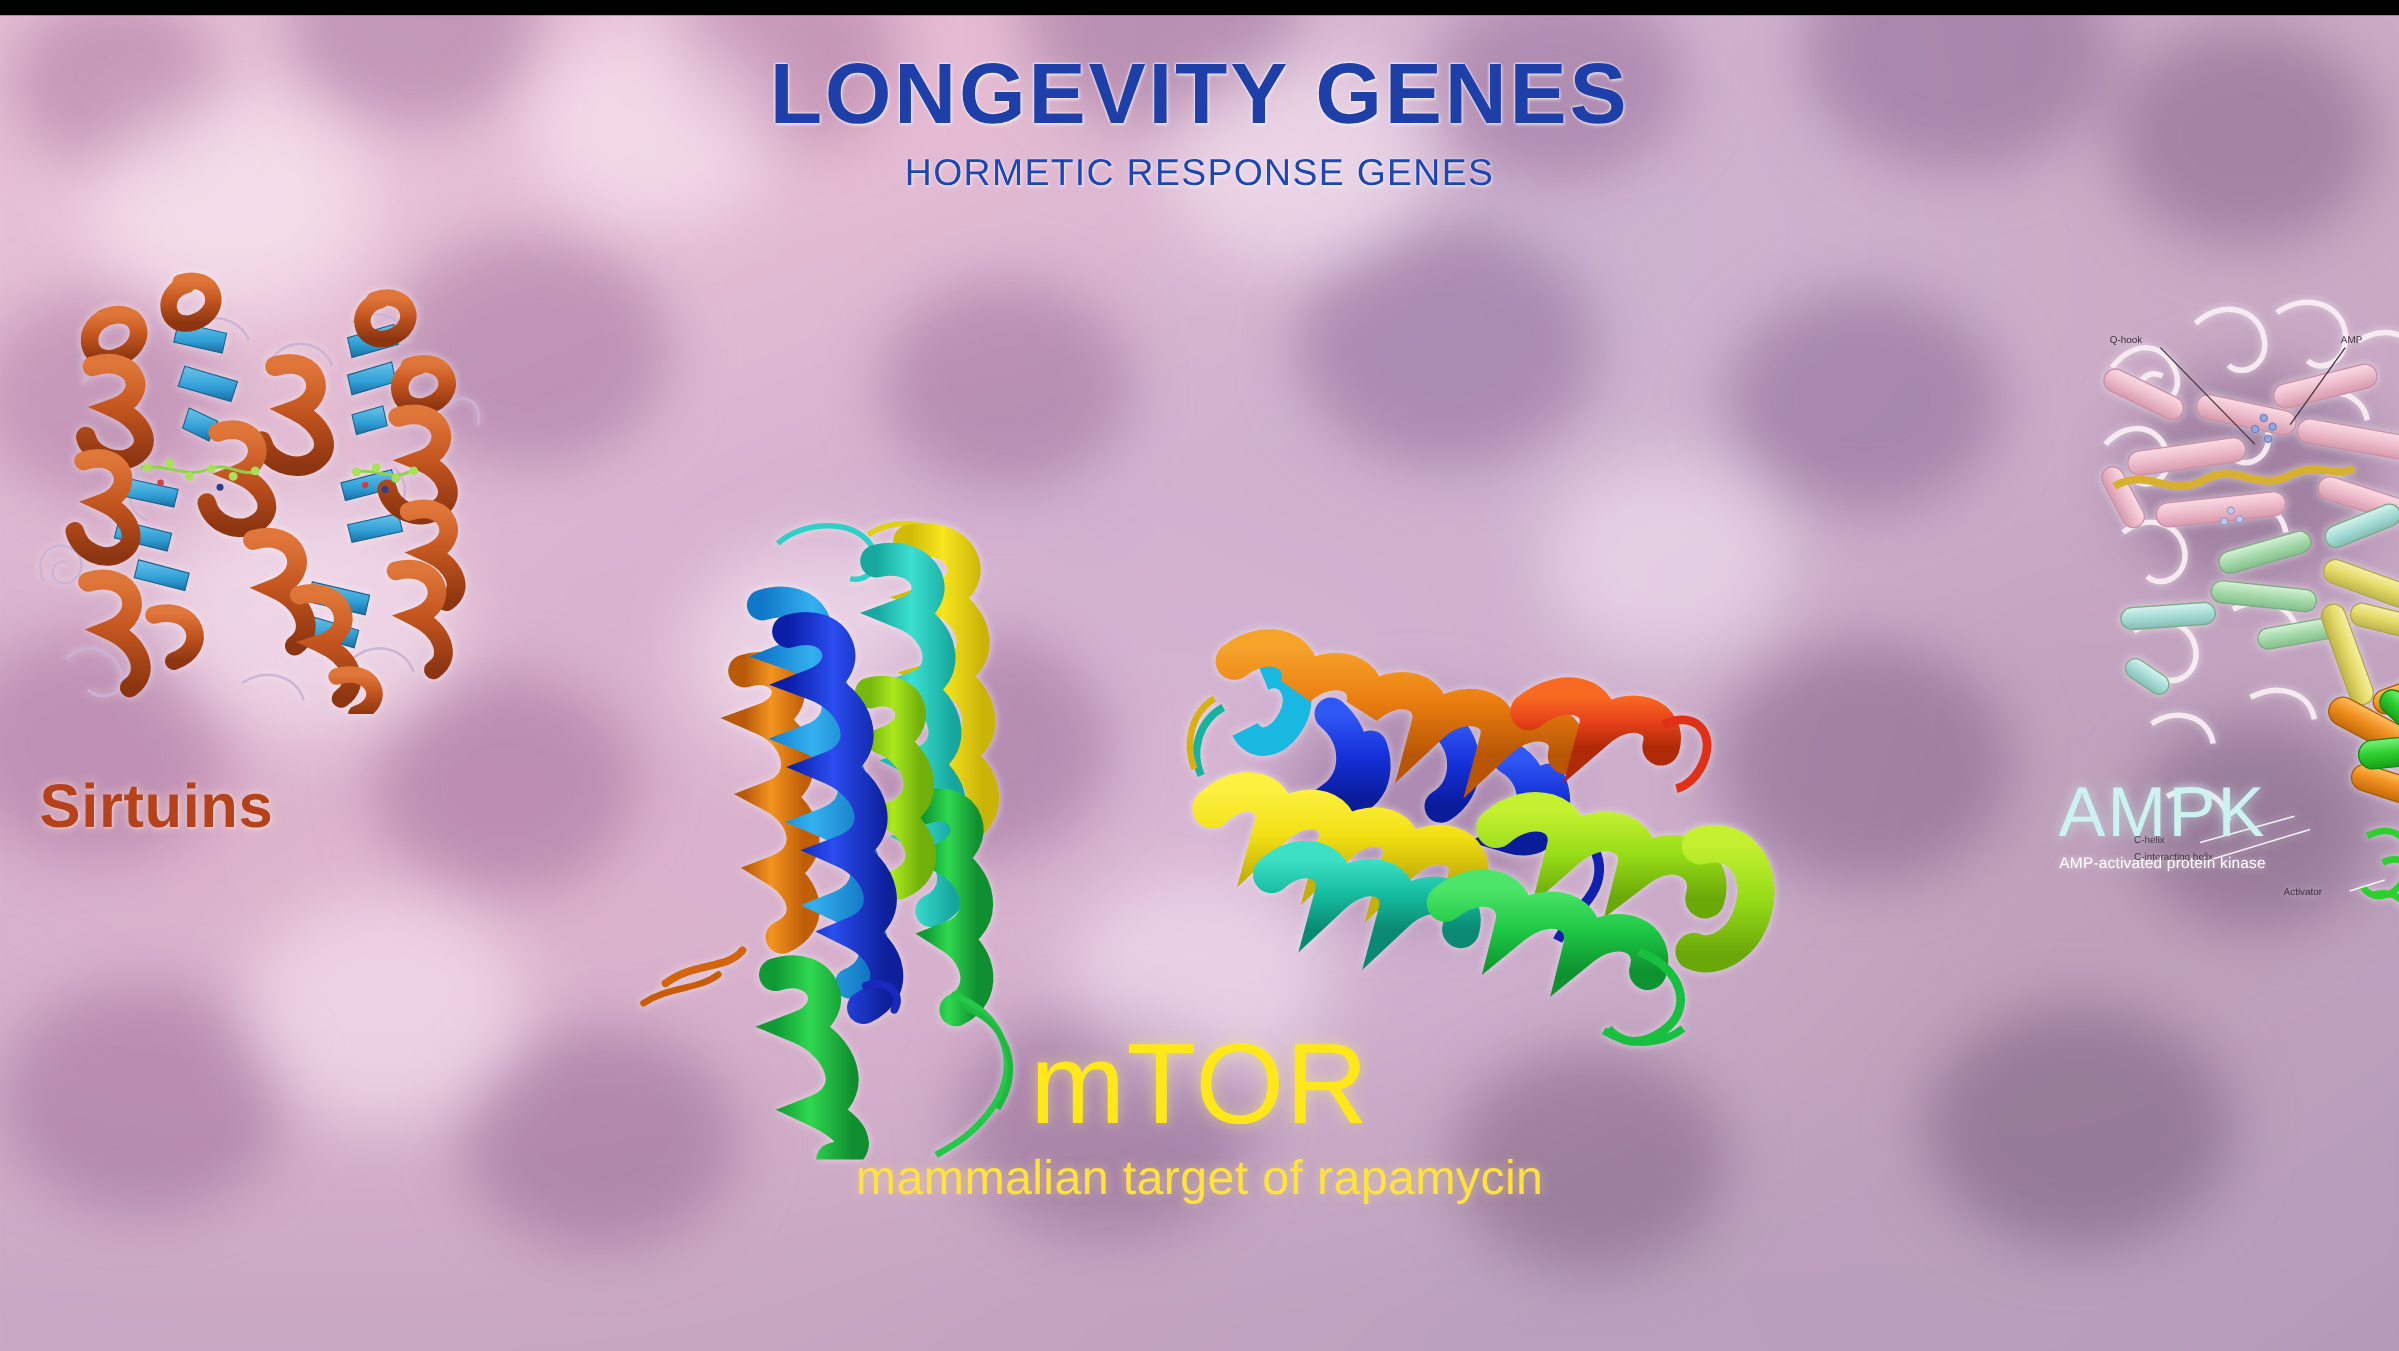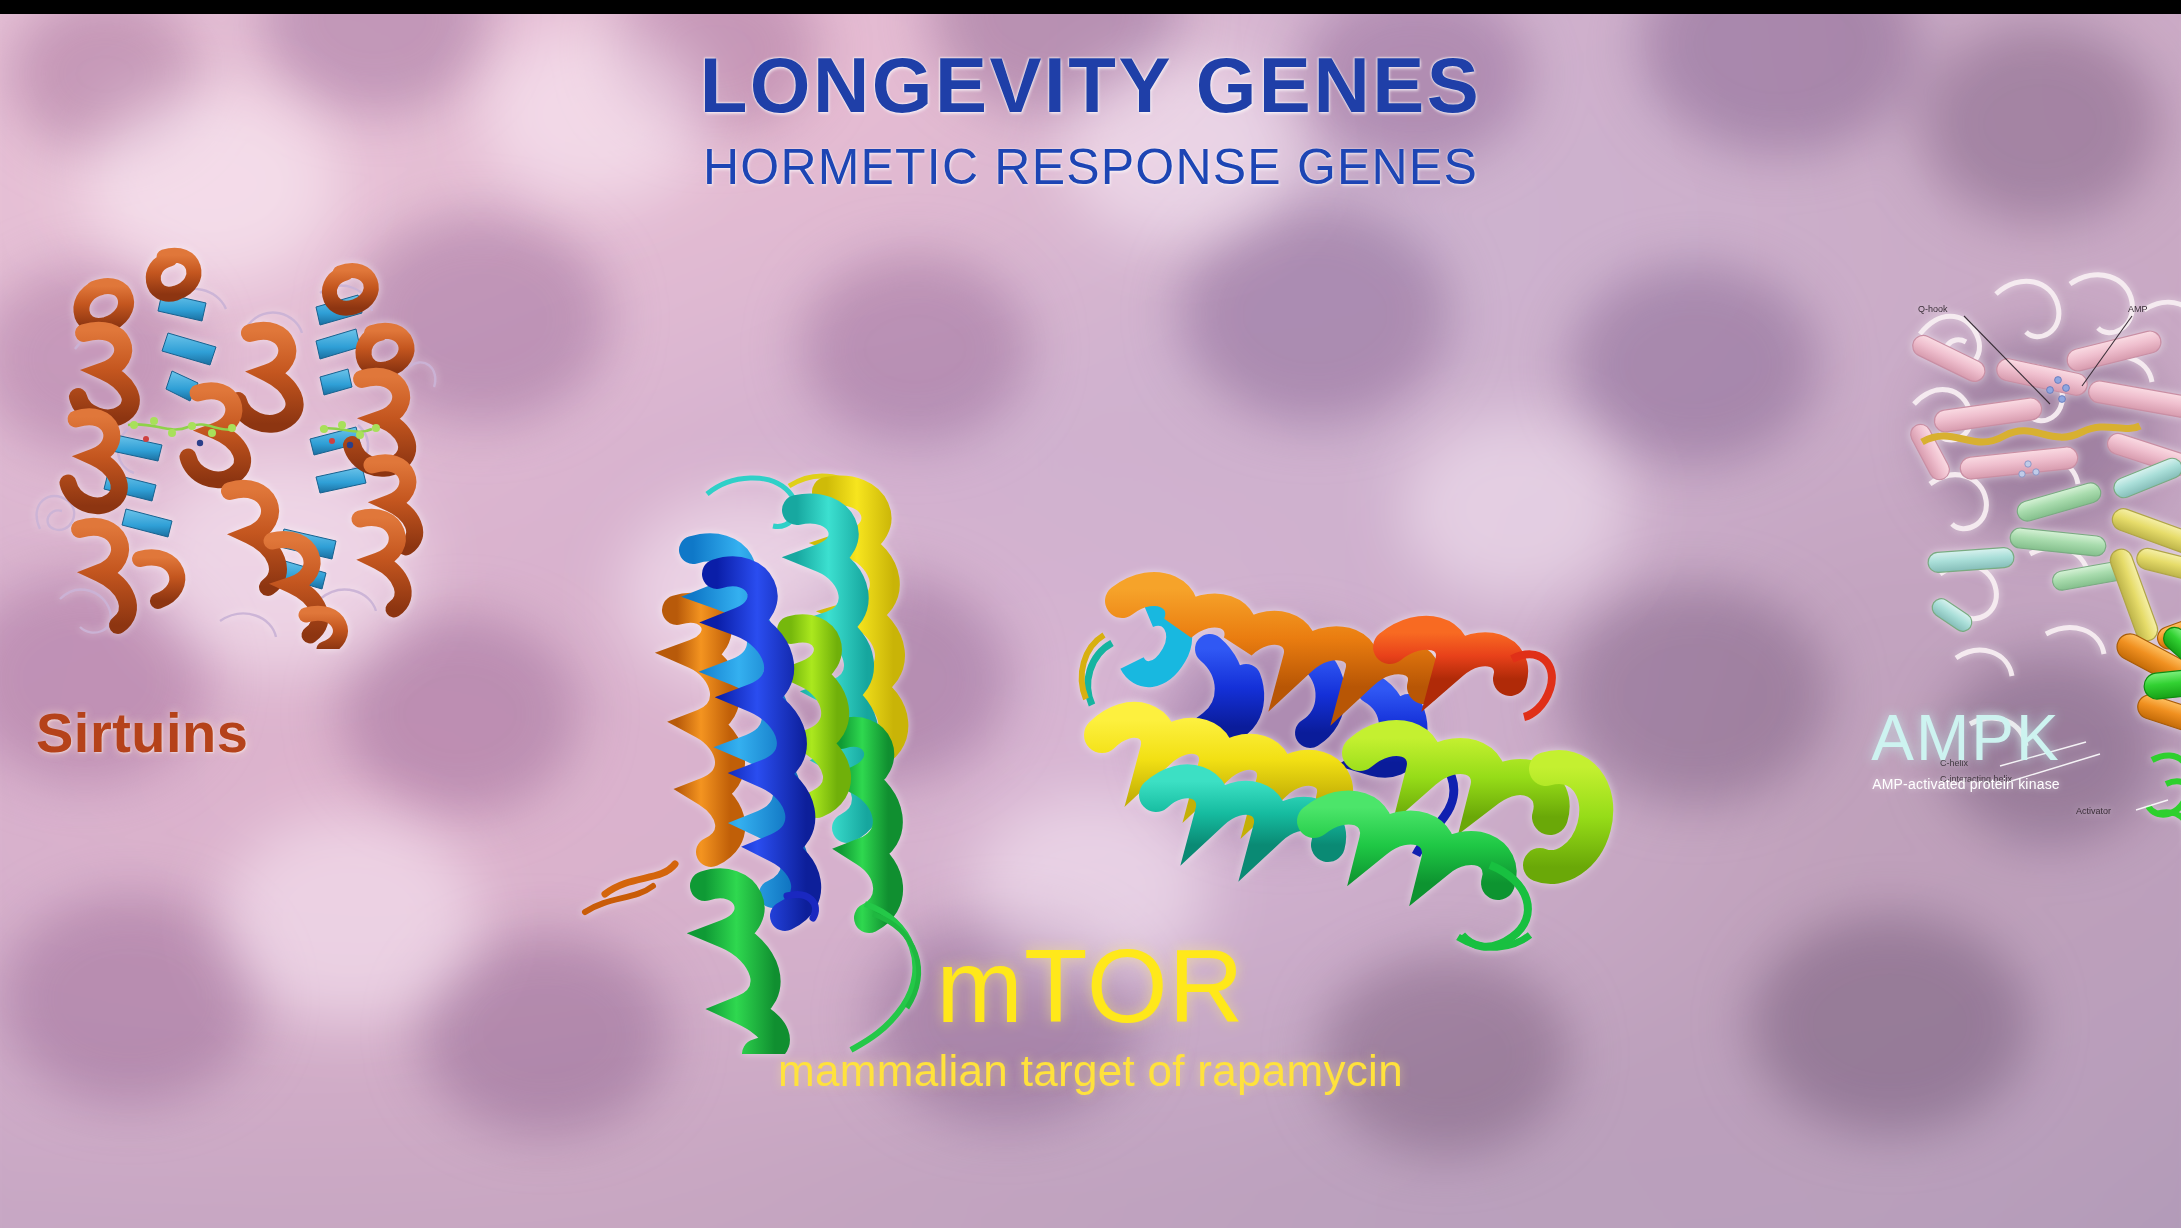--- a/index.html
+++ b/index.html
@@ -30,21 +30,21 @@
   .bg-hi{mix-blend-mode:screen;opacity:.5;filter:blur(30px);}
 
   
   .title-wrap{position:absolute;left:0;right:0;top:32px;text-align:center;}
   .t-main{
     font-size:78px;font-weight:bold;letter-spacing:2.5px;color:#1f3fa8;
     line-height:1.02;
     text-shadow:0 0 2px rgba(255,255,255,.85), 1px 2px 3px rgba(255,255,255,.6), -1px -1px 2px rgba(255,255,255,.5);
   }
   .t-sub{
-    font-size:50px;font-weight:normal;letter-spacing:1.2px;color:#1d45b4;
+    font-size:34px;font-weight:normal;letter-spacing:1.2px;color:#1d45b4;
     margin-top:12px;
     text-shadow:0 0 2px rgba(255,255,255,.8), 1px 2px 3px rgba(255,255,255,.55);
   }
 
   
   .lbl{position:absolute;white-space:nowrap;}
   .lbl-sirtuins{
     left:36px;top:686px;font-size:56px;font-weight:bold;color:#b5421a;letter-spacing:.5px;
     text-shadow:0 0 10px rgba(255,225,210,.75),1px 1px 2px rgba(255,255,255,.5);
   }

